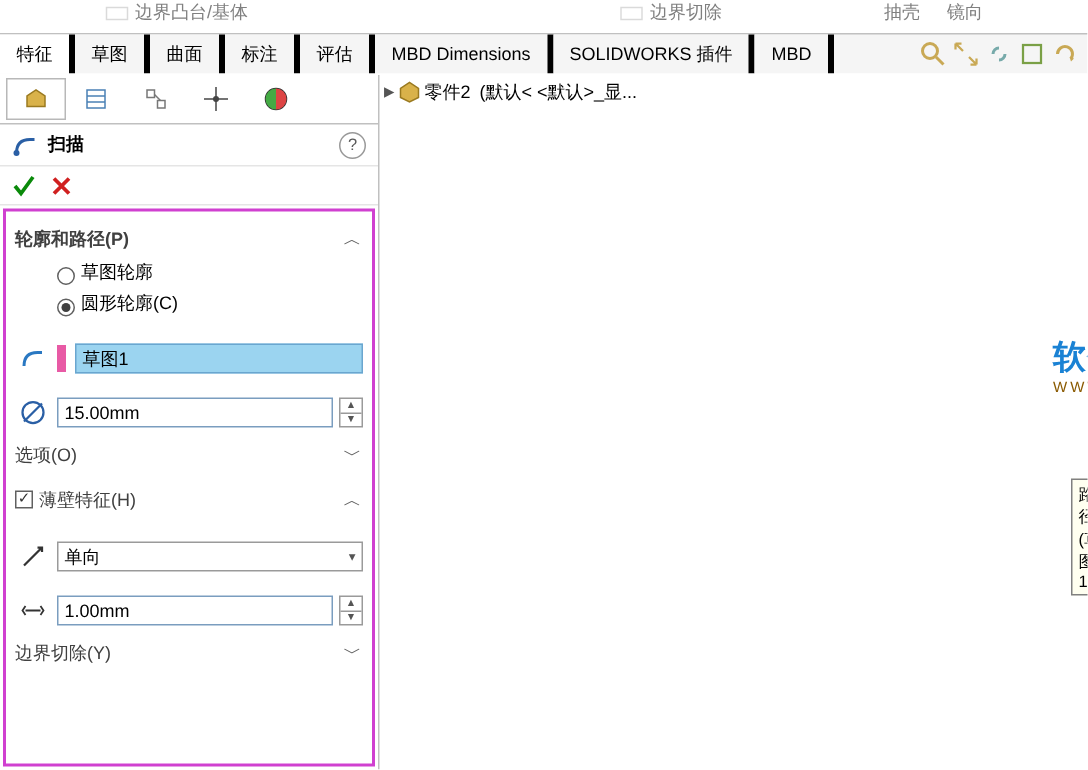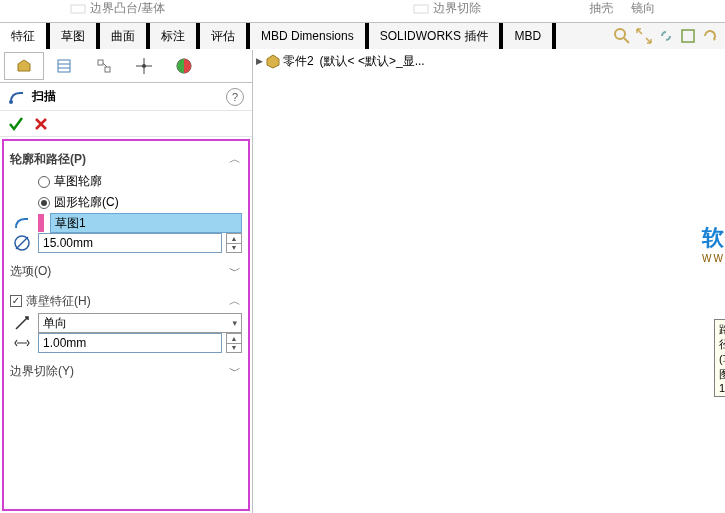--- a/index.html
+++ b/index.html
@@ -16,24 +16,24 @@
 .panel-tabs{height:34px;display:flex;border-bottom:1px solid #c0c0c0;padding:3px 4px;gap:0}
 .ptab{width:40px;height:28px;display:flex;align-items:center;justify-content:center;border:1px solid transparent;cursor:pointer}
 .ptab.sel{border:1px solid #b8b8b8;background:#fff}
 .tool-row{height:28px;display:flex;align-items:center;padding:0 8px;gap:6px;border-bottom:1px solid #e5e5e5}
 .sweep-icon{width:18px;height:18px}
 .help-icon{margin-left:auto;width:18px;height:18px;border:1px solid #999;border-radius:50%;text-align:center;line-height:16px;color:#5a5a5a;font-size:11px}
 .confirm-row{height:26px;display:flex;align-items:center;gap:10px;padding-left:8px;border-bottom:1px solid #e5e5e5}
 .mag-box{border:2px solid #d040d0;margin:2px;flex:1;padding:0 6px 6px}
 .sect-head{display:flex;align-items:center;height:24px;margin-top:6px;font-weight:400;color:#404040}
 .chevron{margin-left:auto;width:14px;height:14px;display:flex;align-items:center;justify-content:center;color:#606060}
-.radio-row{display:flex;align-items:center;gap:4px;padding:2px 0 2px 28px}
+.radio-row{display:flex;align-items:flex-end;gap:4px;padding:2px 0 2px 28px}
 .radio{width:12px;height:12px;border:1px solid #606060;border-radius:50%;position:relative}
 .radio.on::after{content:"";position:absolute;inset:2px;background:#404040;border-radius:50%}
-.input-row{display:flex;align-items:center;gap:4px;margin-top:0}
+.input-row{display:flex;align-items:center;gap:4px;margin-top:16px}
 .row-icon{width:24px;height:20px;display:flex;align-items:center;justify-content:center}
 .field{flex:1;height:20px;border:1px solid #7a9dbf;padding:0 4px;display:flex;align-items:center;background:#fff}
 .field.highlighted{background:#9bd4f0;border-color:#6aa6cf}
 .spinner{width:16px;height:20px;border:1px solid #9a9a9a;display:flex;flex-direction:column}
 .spinner div{flex:1;display:flex;align-items:center;justify-content:center;font-size:7px;line-height:1;color:#555}
 .spinner div:first-child{border-bottom:1px solid #9a9a9a}
 .dd{flex:1;height:20px;border:1px solid #9a9a9a;display:flex;align-items:center;padding:0 4px;background:#fff}
 .dd-arrow{margin-left:auto;color:#555;font-size:9px}
 .cb{width:12px;height:12px;border:1px solid #606060;display:inline-flex;align-items:center;justify-content:center;font-size:10px;line-height:1;color:#303030;margin-right:4px}
 .viewport{flex:1;position:relative;background:#fff}

